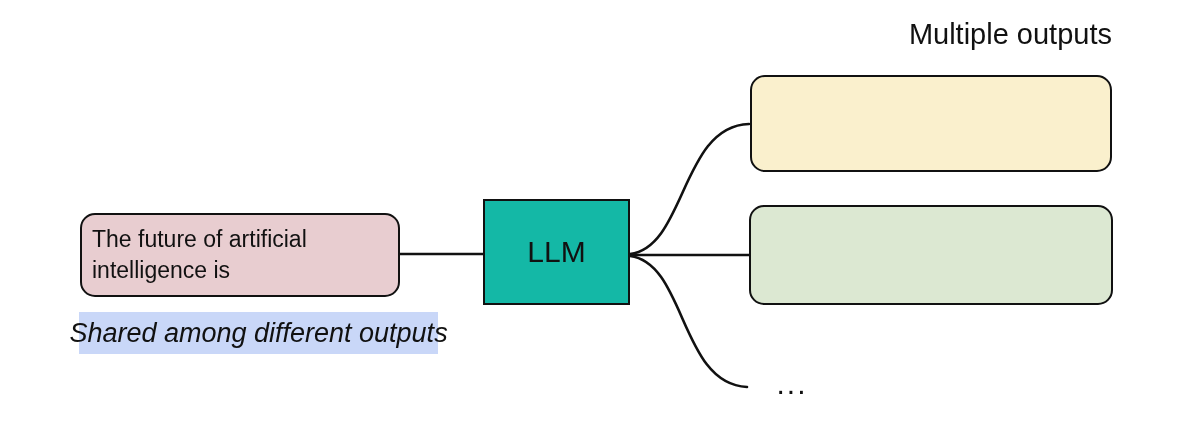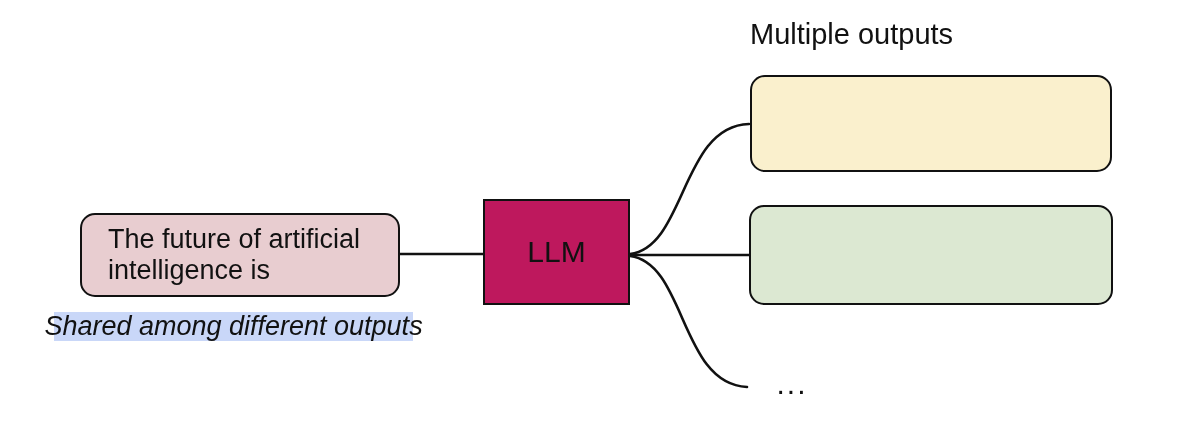--- a/index.html
+++ b/index.html
@@ -22,52 +22,52 @@
     width: 1200px; height: 426px;
   }
   .connectors path {
     fill: none;
     stroke: var(--stroke, #111);
     stroke-width: 2.6;
     stroke-linecap: round;
   }
   .label {
     position: absolute;
-    text-align: left;
+    text-align: right;
     font-size: 29px;
     line-height: 34px;
     white-space: nowrap;
   }
   .prompt-label { left: 80px; top: 156px; width: 320px; }
   .outputs-label { left: 750px; top: 17px; width: 362px; }
   .box {
     position: absolute;
     border: 2.6px solid var(--stroke, #111);
     display: flex;
     align-items: center;
   }
   .rounded { border-radius: 15px; }
   .prompt-box {
     left: 80px; top: 213px;
     width: 320px; height: 84px;
-    padding-left: 26px; padding-right: 6px;
-    font-size: 27px; line-height: 31px;
+    padding-left: 10px; padding-right: 6px;
+    font-size: 23px; line-height: 31px;
   }
   .llm-box {
     left: 483px; top: 199px;
     width: 147px; height: 106px;
     justify-content: center;
     font-size: 30px;
   }
   .output-box-1 { left: 750px; top: 75px;  width: 362px; height: 97px; }
   .output-box-2 { left: 749px; top: 205px; width: 364px; height: 100px; }
   .note {
     position: absolute;
-    left: 54px; top: 312px;
-    width: 359px; height: 29px;
+    left: 79px; top: 312px;
+    width: 359px; height: 42px;
     display: flex; align-items: center; justify-content: center;
     font-style: italic;
     font-size: 27px;
     white-space: nowrap;
   }
   .ellipsis {
     position: absolute;
     left: 762px; top: 368px;
     width: 60px;
     text-align: center;
@@ -88,21 +88,21 @@
     <path d="M630,256 C686,263 680,384 747,387"></path>
   </svg>
 
 
   <div class="box rounded prompt-box" style="background-color: rgb(232, 205, 208);">
     <span>The future of artificial intelligence is</span>
   </div>
 
   <div class="note" style="background-color: rgb(201, 215, 248);">Shared among different outputs</div>
 
-  <div class="box llm-box" style="background-color: #be185d;">
+  <div class="box llm-box" style="background-color: #14b8a6;">
     <span>LLM</span>
   </div>
 
   <div class="label outputs-label">Multiple outputs</div>
 
   <div class="box rounded output-box-1" style="background-color: rgb(250, 240, 205);"></div>
 
   <div class="box rounded output-box-2" style="background-color: rgb(220, 232, 210);"></div>
 
   <div class="ellipsis">...</div>

